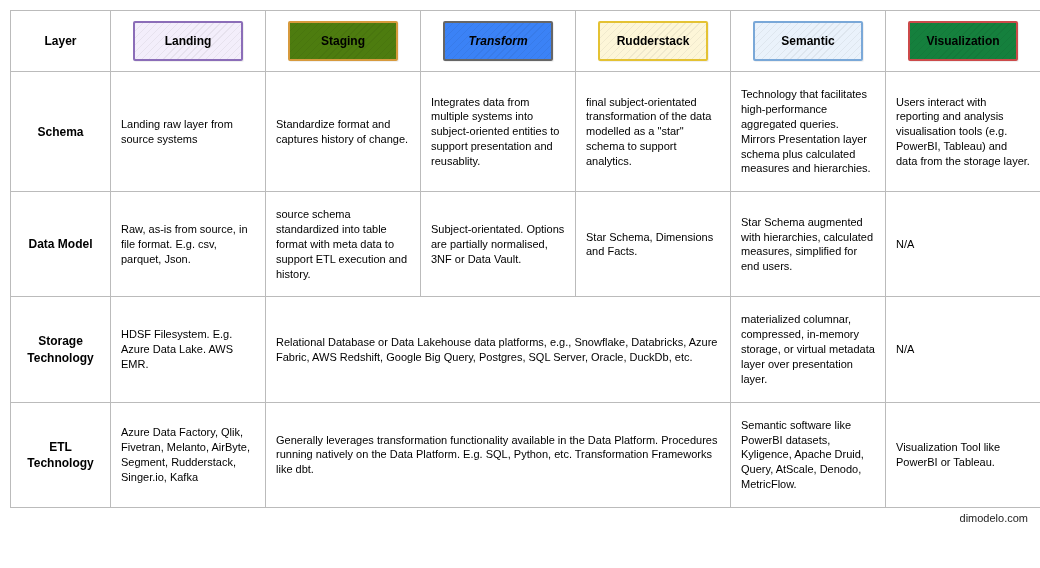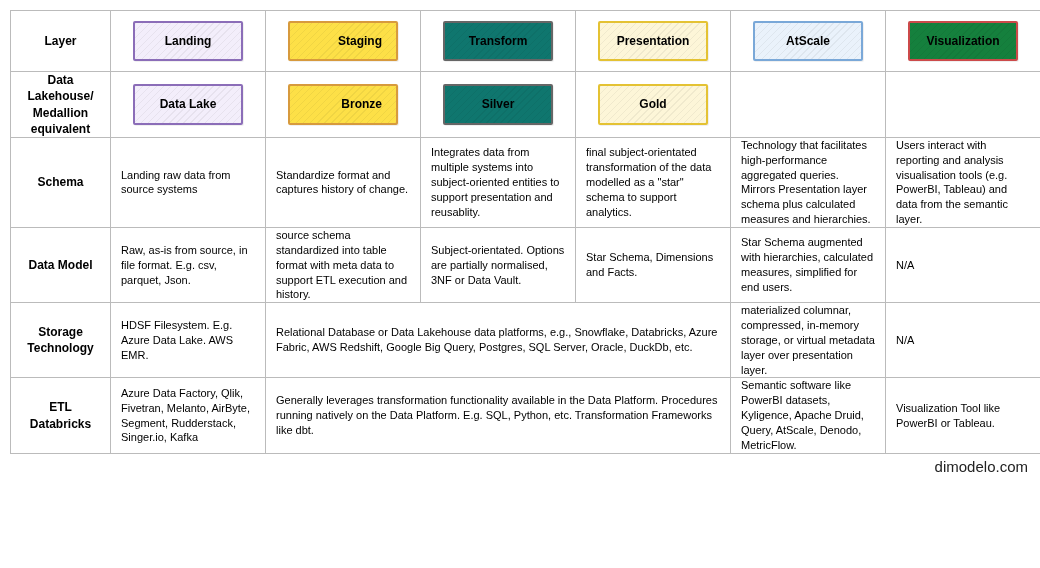--- a/index.html
+++ b/index.html
@@ -12,21 +12,21 @@
     background: #fff;
     width: 1040px;
   }
   table {
     border-collapse: collapse;
     width: 1020px;
     table-layout: fixed;
   }
   td {
     border: 1px solid #bbb;
-    padding: 0 10px;
+    padding: 15px 10px;
     vertical-align: middle;
     line-height: 1.35;
   }
   col.rowhdr { width: 100px; }
   col.c { width: 155px; }
   .rowlabel {
     text-align: center;
     font-weight: bold;
     font-size: 12px;
   }
@@ -52,29 +52,29 @@
     background-image: repeating-linear-gradient(
       135deg,
       rgba(0,0,0,0.05) 0px,
       rgba(0,0,0,0.05) 1px,
       transparent 1px,
       transparent 5px
     );
     pointer-events: none;
   }
   .purple { border-color: #8b6db8; background: #f3eefb; }
-  .orange { border-color: #d79a3d; background: #fde047; text-align: right; }
-  .gray   { border-color: #666;    background: #0f766e; }
+  .orange { border-color: #d79a3d; background: #4d7c0f; }
+  .gray   { border-color: #666;    background: #3b82f6; font-style: italic; }
   .yellow { border-color: #e4c233; background: #fdf6d8; }
   .blue   { border-color: #7aa8d8; background: #eaf2fb; }
   .red    { border-color: #cc4a4a; background: #15803d; }
   .credit {
     width: 1020px;
     text-align: right;
-    font-size: 15px;
+    font-size: 11px;
     padding: 4px 2px 0 0;
     color: #222;
   }
 </style>
 </head>
 <body>
 
 <table>
   <colgroup>
     <col class="rowhdr">
@@ -85,43 +85,34 @@
       <col class="c">
       <col class="c">
   </colgroup>
 
   <tbody>
       <tr>
     <td class="rowlabel">Layer</td>
     <td class="hdrcell"><span class="chip purple">Landing</span></td>
     <td class="hdrcell"><span class="chip orange">Staging</span></td>
     <td class="hdrcell"><span class="chip gray">Transform</span></td>
-    <td class="hdrcell"><span class="chip yellow">Presentation</span></td>
-    <td class="hdrcell"><span class="chip blue">AtScale</span></td>
+    <td class="hdrcell"><span class="chip yellow">Rudderstack</span></td>
+    <td class="hdrcell"><span class="chip blue">Semantic</span></td>
     <td class="hdrcell"><span class="chip red">Visualization</span></td>
   </tr>
 
-  <tr>
-    <td class="rowlabel">Data Lakehouse/ Medallion equivalent</td>
-    <td class="hdrcell"><span class="chip purple">Data Lake</span></td>
-    <td class="hdrcell"><span class="chip orange">Bronze</span></td>
-    <td class="hdrcell"><span class="chip gray">Silver</span></td>
-    <td class="hdrcell"><span class="chip yellow">Gold</span></td>
-    <td></td>
-    <td></td>
-  </tr>
 
   <tr>
     <td class="rowlabel">Schema</td>
-    <td>Landing raw data from source systems</td>
+    <td>Landing raw layer from source systems</td>
     <td>Standardize format and captures history of change.</td>
     <td>Integrates data from multiple systems into subject-oriented entities to support presentation and reusablity.</td>
     <td>final subject-orientated transformation of the data modelled as a "star" schema to support analytics.</td>
     <td>Technology that facilitates high-performance aggregated queries. Mirrors Presentation layer schema plus calculated measures and hierarchies.</td>
-    <td>Users interact with reporting and analysis visualisation tools (e.g. PowerBI, Tableau) and data from the semantic layer.</td>
+    <td>Users interact with reporting and analysis visualisation tools (e.g. PowerBI, Tableau) and data from the storage layer.</td>
   </tr>
 
   <tr>
     <td class="rowlabel">Data Model</td>
     <td>Raw, as-is from source, in file format. E.g. csv, parquet, Json.</td>
     <td>source schema standardized into table format with meta data to support ETL execution and history.</td>
     <td>Subject-orientated. Options are partially normalised, 3NF or Data Vault.</td>
     <td>Star Schema, Dimensions and Facts.</td>
     <td>Star Schema augmented with hierarchies, calculated measures, simplified for end users.</td>
     <td>N/A</td>
@@ -129,21 +120,21 @@
 
   <tr>
     <td class="rowlabel">Storage Technology</td>
     <td>HDSF Filesystem. E.g. Azure Data Lake. AWS EMR.</td>
     <td colspan="3">Relational Database or Data Lakehouse data platforms, e.g., Snowflake, Databricks, Azure Fabric, AWS Redshift, Google Big Query, Postgres, SQL Server, Oracle, DuckDb, etc.</td>
     <td>materialized columnar, compressed, in-memory storage, or virtual metadata layer over presentation layer.</td>
     <td>N/A</td>
   </tr>
 
   <tr>
-    <td class="rowlabel">ETL Databricks</td>
+    <td class="rowlabel">ETL Technology</td>
     <td>Azure Data Factory, Qlik, Fivetran, Melanto, AirByte, Segment, Rudderstack, Singer.io, Kafka</td>
     <td colspan="3">Generally leverages transformation functionality available in the Data Platform. Procedures running natively on the Data Platform. E.g. SQL, Python, etc. Transformation Frameworks like dbt.</td>
     <td>Semantic software like PowerBI datasets, Kyligence, Apache Druid, Query, AtScale, Denodo, MetricFlow.</td>
     <td>Visualization Tool like PowerBI or Tableau.</td>
   </tr>
 </tbody>
   </table>
 
 <div class="credit">dimodelo.com</div>
 

